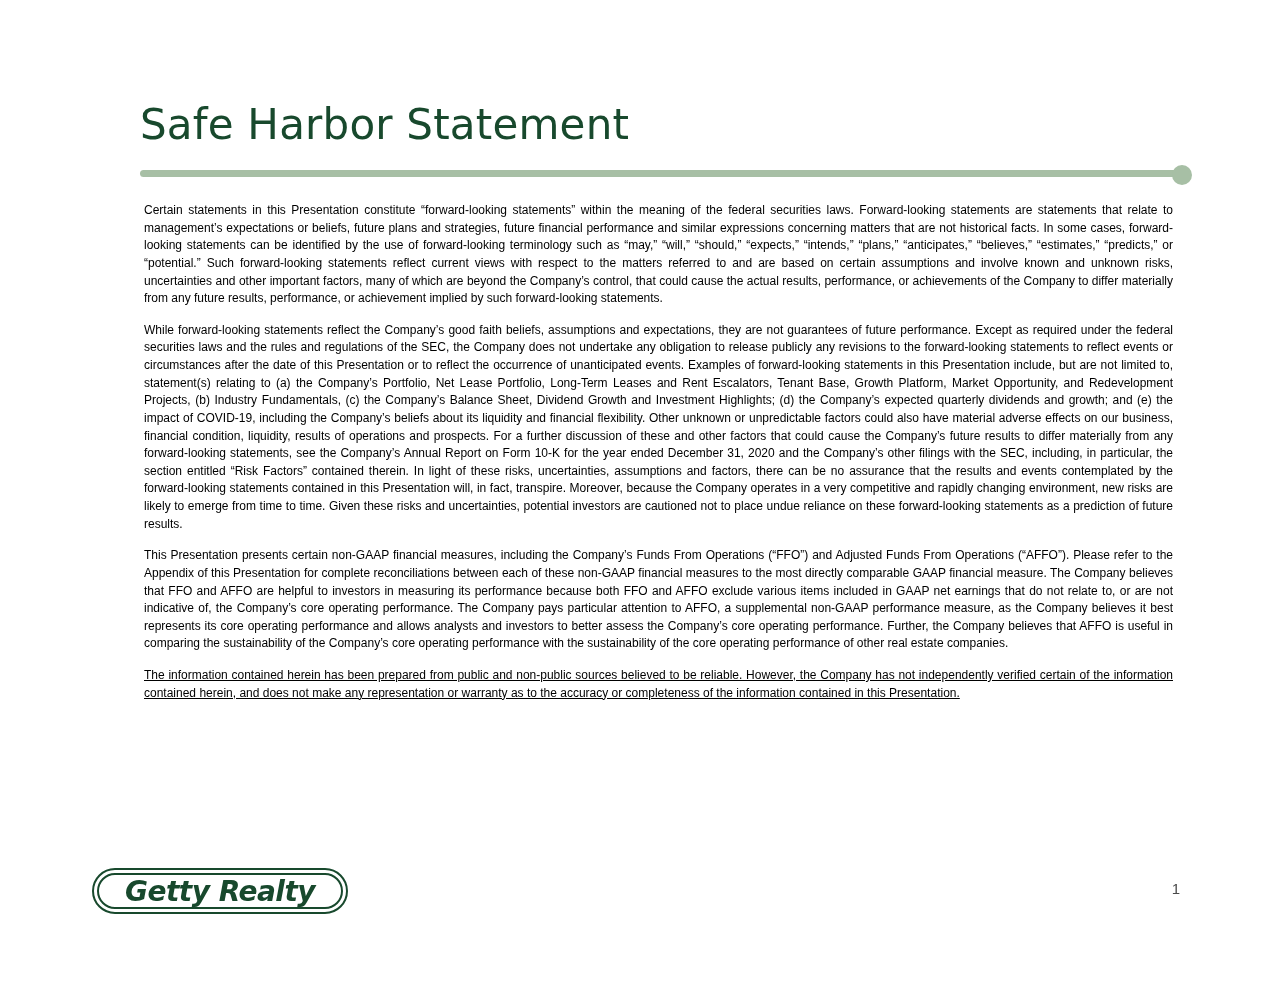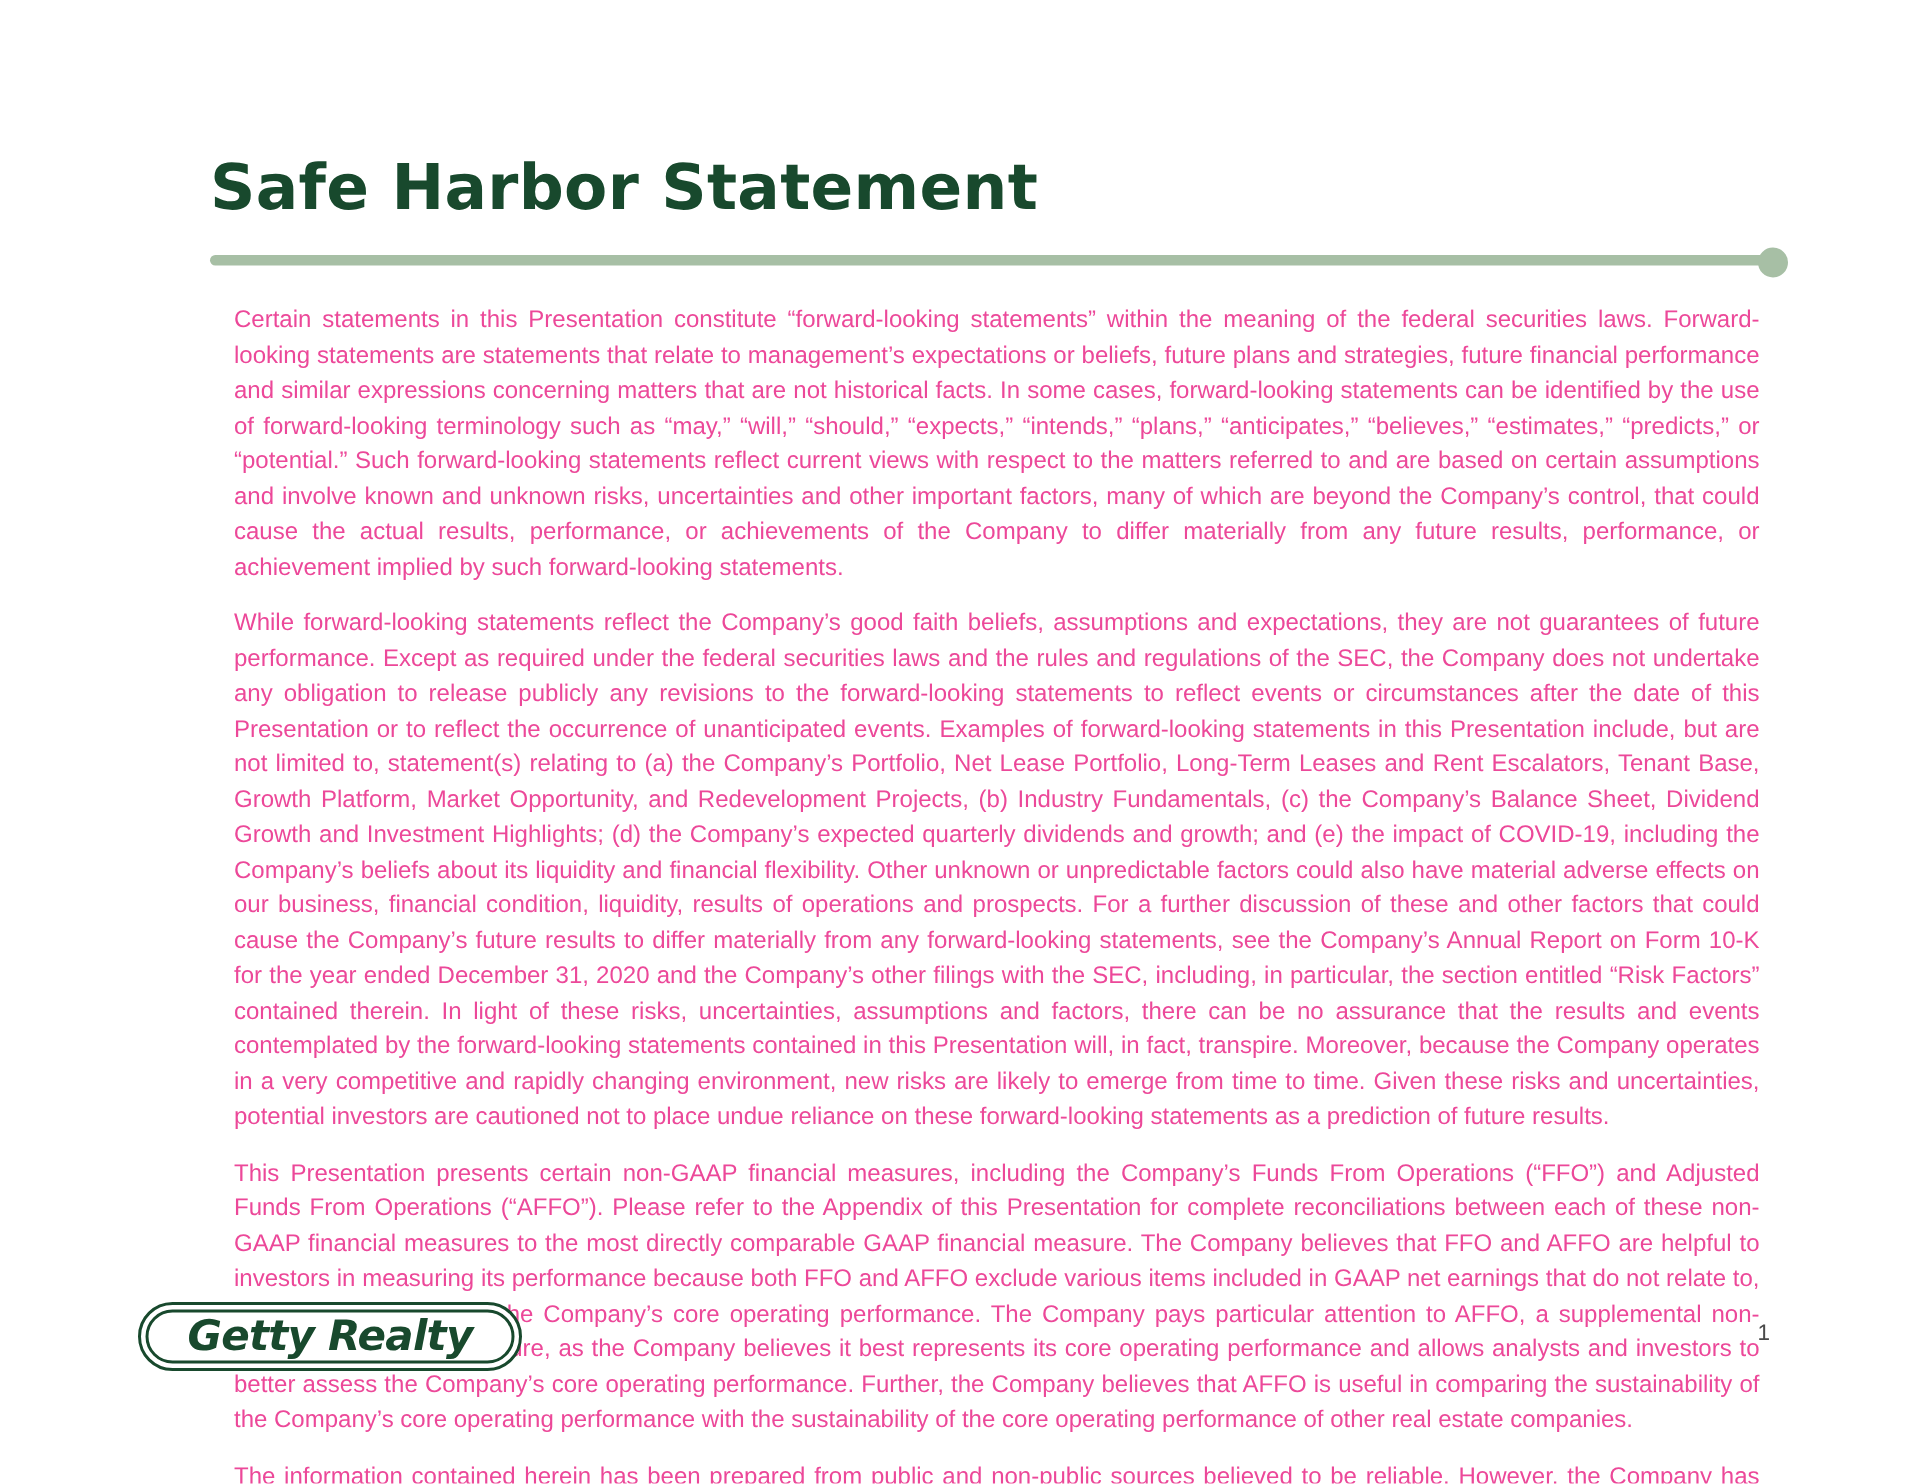--- a/index.html
+++ b/index.html
@@ -18,21 +18,21 @@
   .slide {
     position: absolute;
     inset: 0;
     background: #ffffff;
   }
   .title {
     position: absolute;
     left: 140px;
     top: 100px;
     font-size: 42px;
-    font-weight: 700;
+    font-weight: 400;
     letter-spacing: 0.2px;
     color: #18492d;
     font-family: "DejaVu Sans", sans-serif;
     white-space: nowrap;
   }
   .rule-wrap {
     position: absolute;
     left: 140px;
     top: 165px;
     width: 1052px;
@@ -56,26 +56,26 @@
     border-radius: 50%;
     background: #a7bfa5;
   }
   .body-area {
     position: absolute;
     left: 140px;
     top: 202px;
     width: 1033px;
   }
   .para {
-    font-size: 16px;
+    font-size: 12px;
     line-height: 1.47;
     text-align: justify;
     text-justify: inter-word;
-    color: #ec4899;
-    margin: 0 0 14px 16px;
+    color: #000000;
+    margin: 0 0 14px 4px;
     font-family: "Liberation Sans", sans-serif;
   }
   .para:last-child { margin-bottom: 0; text-decoration: underline; }
 
   .logo {
     position: absolute;
     left: 92px;
     top: 868px;
     width: 256px;
     height: 46px;
@@ -83,21 +83,21 @@
     border-radius: 23px;
     background: #ffffff;
     box-sizing: border-box;
   }
   .logo-inner {
     position: absolute;
     inset: 3px;
     border: 2px solid #18492d;
     border-radius: 20px;
     display: flex;
-    align-items: flex-end;
+    align-items: center;
     justify-content: center;
     box-sizing: border-box;
   }
   .logo-text {
     font-family: "DejaVu Sans", sans-serif;
     font-weight: bold;
     font-style: italic;
     font-size: 28px;
     color: #18492d;
     letter-spacing: -0.5px;

